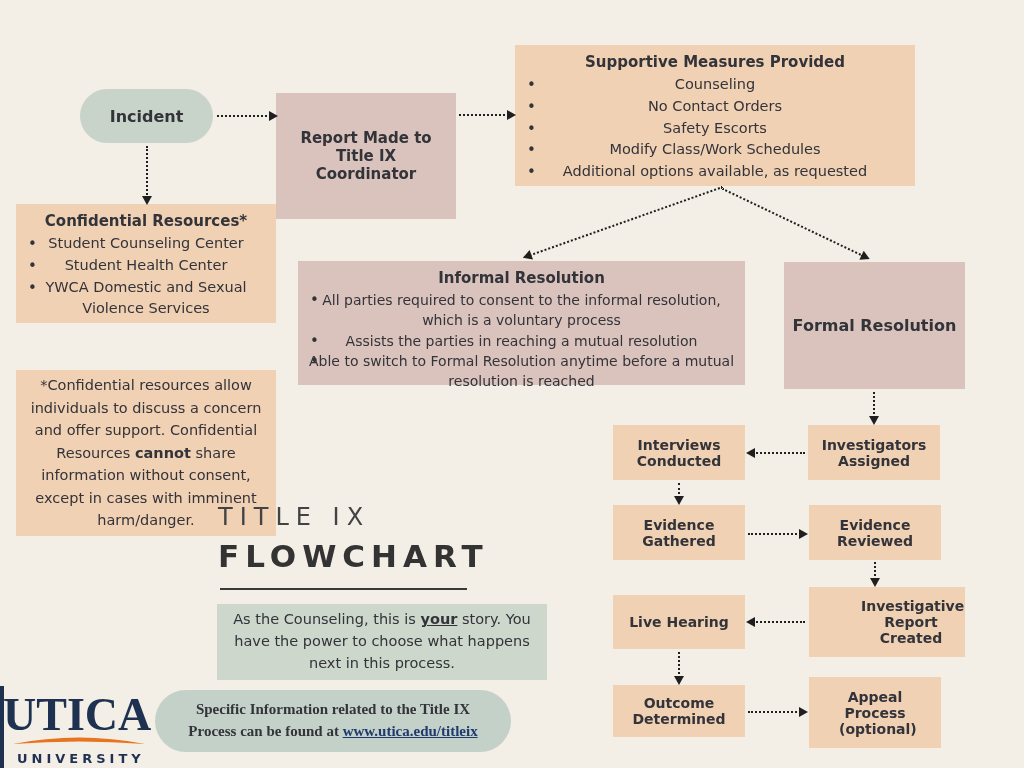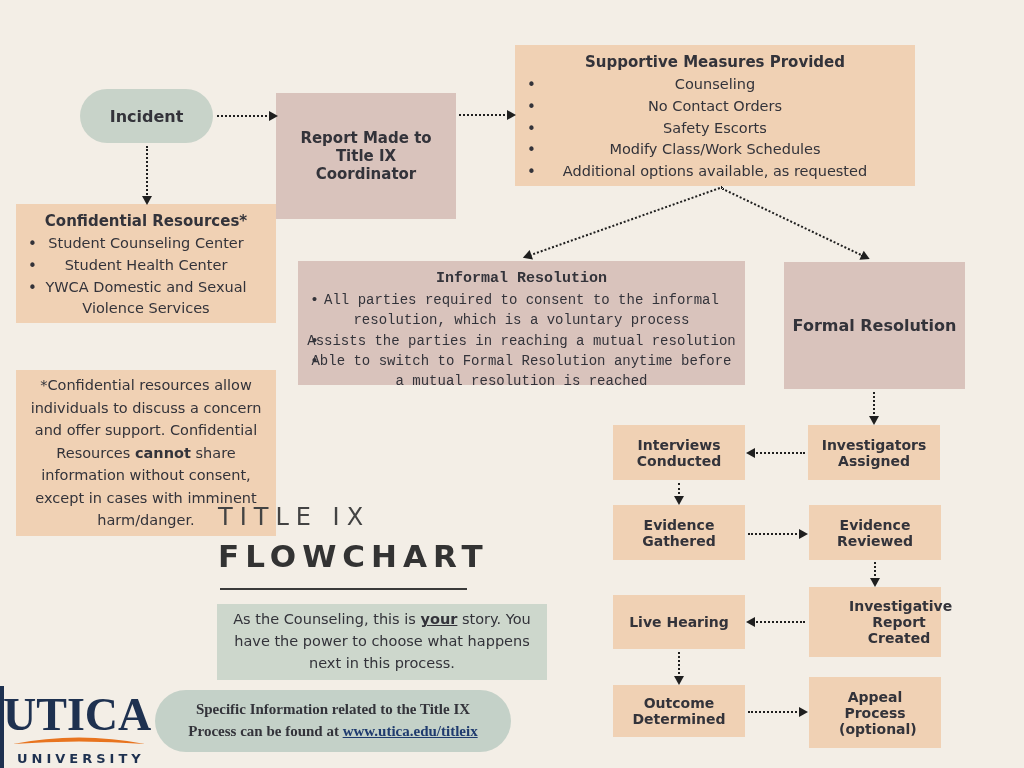--- a/index.html
+++ b/index.html
@@ -91,21 +91,21 @@
         <li>Student Counseling Center</li>
         <li>Student Health Center</li>
         <li>YWCA Domestic and Sexual Violence Services</li>
       </ul>
   </div>
 
   <div class="node notebox peach" style="left:16px;top:334px;width:260px;height:166px;">
     <span><span>*Confidential resources allow individuals to discuss a concern and offer support. Confidential Resources </span><span class="bold">cannot</span><span> share information without consent, except in cases with imminent harm/danger.</span></span>
   </div>
 
-  <div class="node listbox informal mauve" style="left:298px;top:261px;width:447px;height:124px;font-family:Liberation Mono, monospace;">
+  <div class="node listbox informal mauve" style="left:298px;top:261px;width:447px;height:124px;">
     <div class="box-title">Informal Resolution</div>
     <ul>
         <li>All parties required to consent to the informal resolution, which is a voluntary process</li>
         <li>Assists the parties in reaching a mutual resolution</li>
         <li>Able to switch to Formal Resolution anytime before a mutual resolution is reached</li>
       </ul>
   </div>
 
   <div class="node simplebox mauve" style="left:784px;top:262px;width:181px;height:127px;font-size:16px;">
     <span class="inner">Formal Resolution</span>
@@ -120,21 +120,21 @@
   </div>
 
   <div class="node simplebox peach" style="left:613px;top:505px;width:132px;height:55px;font-size:14px;">
     <span class="inner" style="max-width:80px;">Evidence Gathered</span>
   </div>
 
   <div class="node simplebox peach" style="left:809px;top:505px;width:132px;height:55px;font-size:14px;">
     <span class="inner" style="max-width:80px;">Evidence Reviewed</span>
   </div>
 
-  <div class="node simplebox peach" style="left:809px;top:587px;width:132px;height:70px;font-size:14px;padding-left:48px;">
+  <div class="node simplebox peach" style="left:809px;top:587px;width:156px;height:70px;font-size:14px;padding-left:48px;">
     <span class="inner" style="max-width:100px;">Investigative Report Created</span>
   </div>
 
   <div class="node simplebox peach" style="left:613px;top:595px;width:132px;height:54px;font-size:14px;">
     <span class="inner">Live Hearing</span>
   </div>
 
   <div class="node simplebox peach" style="left:613px;top:685px;width:132px;height:52px;font-size:14px;">
     <span class="inner" style="max-width:95px;">Outcome Determined</span>
   </div>

